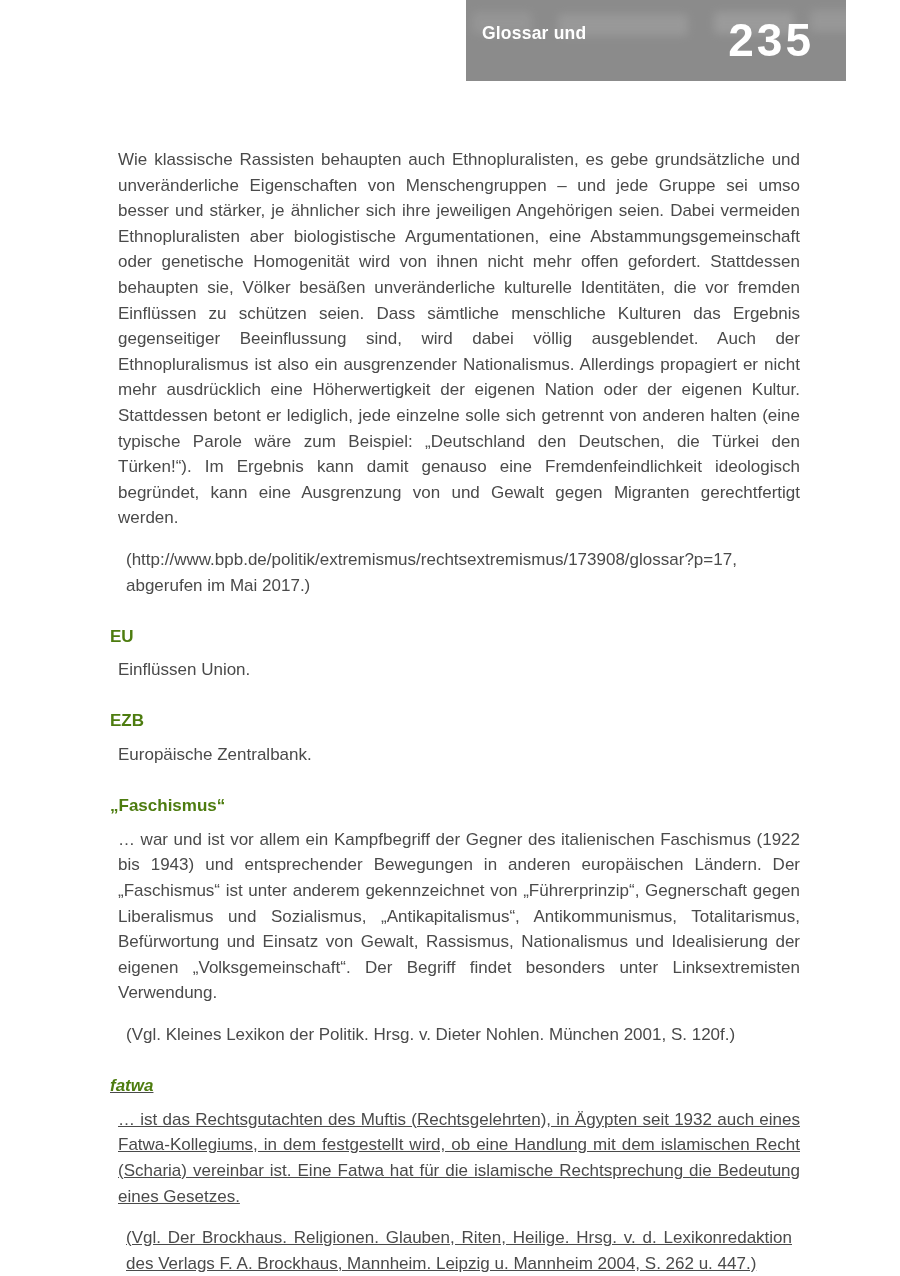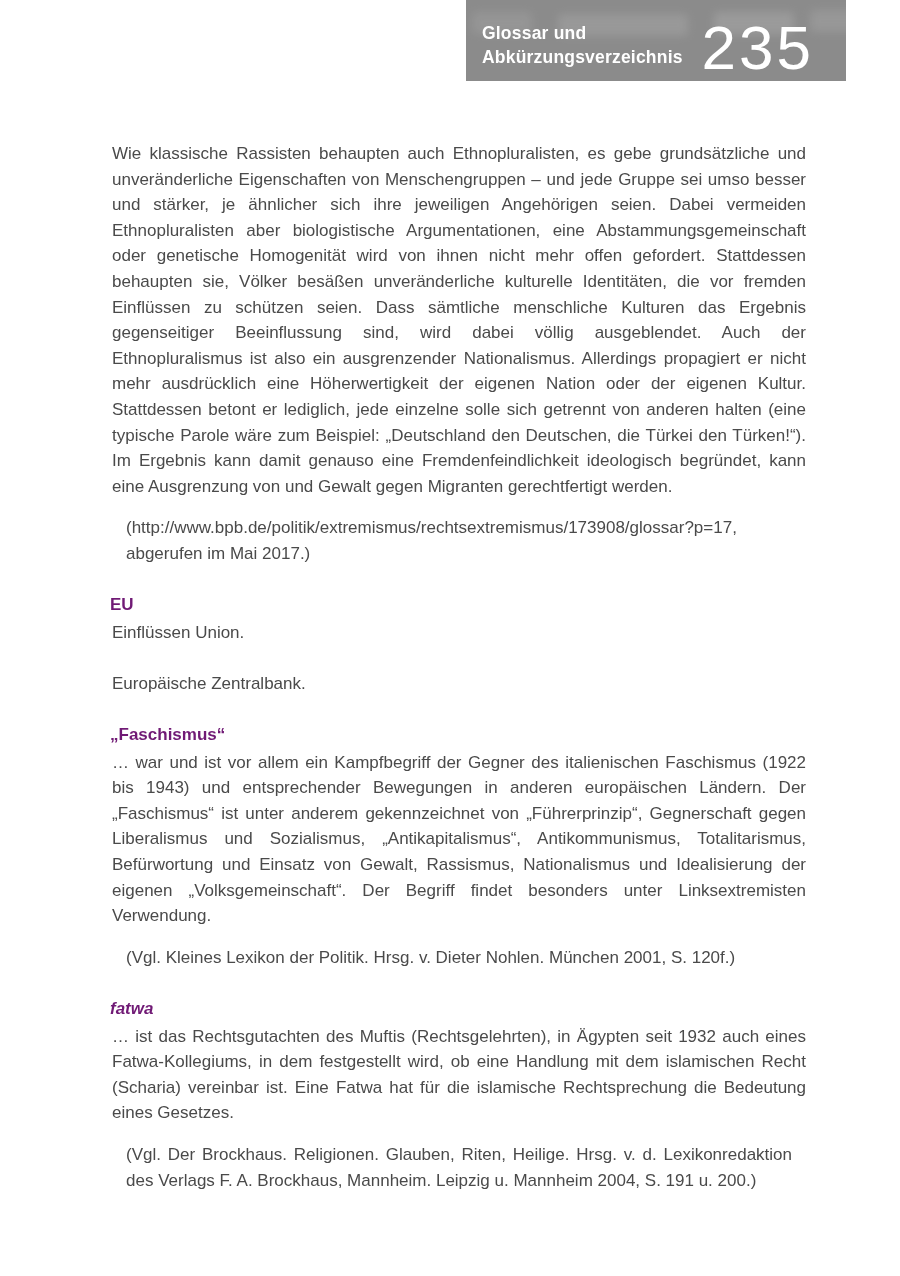--- a/index.html
+++ b/index.html
@@ -50,50 +50,50 @@
     font-size: 17.5px;
     line-height: 24px;
     font-weight: 700;
     letter-spacing: 0.2px;
   }
   .page-number {
     position: absolute;
     right: 32px;
     top: 17px;
     color: #ffffff;
-    font-size: 62px;
-    font-weight: 400;
+    font-size: 46px;
+    font-weight: 700;
     letter-spacing: 3px;
     line-height: 1;
     margin-left: 10px;
   }
 
   
   .content {
     position: absolute;
     left: 110px;
     top: 139px;
     width: 698px;
     color: #4a4a4a;
     font-size: 17px;
     line-height: 25.6px;
   }
   .entry { margin: 0 0 25.6px 0; }
-  .entry:last-child { margin-bottom: 0; }
+  .entry:last-child { margin-bottom: 0; text-decoration: underline; }
   .term {
     margin: 0;
     font-size: 17px;
     line-height: 25.6px;
     font-weight: 700;
-    color: #701a75;
+    color: #4d7c0f;
     text-align: left;
   }
   .term.italic { font-style: italic; }
   .body-text {
-    margin: 2px;
+    margin: 8px;
     text-align: justify;
     overflow-wrap: anywhere;
   }
   .source-text {
     margin: 16px;
     text-align: justify;
     overflow-wrap: anywhere;
   }
 </style>
 </head>
@@ -101,46 +101,46 @@
 
 <div class="header-box">
   <div class="ghost-layer">
     <span class="blob b1"></span>
     <span class="blob b2"></span>
     <span class="blob b3"></span>
     <span class="blob b4"></span>
   </div>
   <div class="header-title">
     <div>Glossar und</div>
-    <div>Abkürzungsverzeichnis</div>
   </div>
   <div class="page-number">235</div>
 </div>
 
 <main class="content">
 
   <section class="entry">
     <p class="body-text">Wie klassische Rassisten behaupten auch Ethnopluralisten, es gebe grundsätzliche und unveränderliche Eigenschaften von Menschengruppen – und jede Gruppe sei umso besser und stärker, je ähnlicher sich ihre jeweiligen Angehörigen seien. Dabei vermeiden Ethnopluralisten aber biologistische Argumentationen, eine Abstammungsgemeinschaft oder genetische Homogenität wird von ihnen nicht mehr offen gefordert. Stattdessen behaupten sie, Völker besäßen unveränderliche kulturelle Identitäten, die vor fremden Einflüssen zu schützen seien. Dass sämtliche menschliche Kulturen das Ergebnis gegenseitiger Beeinflussung sind, wird dabei völlig ausgeblendet. Auch der Ethnopluralismus ist also ein ausgrenzender Nationalismus. Allerdings propagiert er nicht mehr ausdrücklich eine Höherwertigkeit der eigenen Nation oder der eigenen Kultur. Stattdessen betont er lediglich, jede einzelne solle sich getrennt von anderen halten (eine typische Parole wäre zum Beispiel: „Deutschland den Deutschen, die Türkei den Türken!“). Im Ergebnis kann damit genauso eine Fremdenfeindlichkeit ideologisch begründet, kann eine Ausgrenzung von und Gewalt gegen Migranten gerechtfertigt werden.</p>
     <p class="source-text">(http://www.bpb.de/politik/extremismus/rechtsextremismus/173908/glossar?p=17, abgerufen im Mai 2017.)</p>
   </section>
 
   <section class="entry">
     <h3 class="term">EU</h3>
     <p class="body-text">Einflüssen Union.</p>
   </section>
 
   <section class="entry">
+    <h3 class="term">EZB</h3>
     <p class="body-text">Europäische Zentralbank.</p>
   </section>
 
   <section class="entry">
     <h3 class="term">„Faschismus“</h3>
     <p class="body-text">… war und ist vor allem ein Kampfbegriff der Gegner des italienischen Faschismus (1922 bis 1943) und entsprechender Bewegungen in anderen europäischen Ländern. Der „Faschismus“ ist unter anderem gekennzeichnet von „Führerprinzip“, Gegnerschaft gegen Liberalismus und Sozialismus, „Antikapitalismus“, Antikommunismus, Totalitarismus, Befürwortung und Einsatz von Gewalt, Rassismus, Nationalismus und Idealisierung der eigenen „Volksgemeinschaft“. Der Begriff findet besonders unter Linksextremisten Verwendung.</p>
     <p class="source-text">(Vgl. Kleines Lexikon der Politik. Hrsg. v. Dieter Nohlen. München 2001, S. 120f.)</p>
   </section>
 
   <section class="entry">
     <h3 class="term italic">fatwa</h3>
     <p class="body-text">… ist das Rechtsgutachten des Muftis (Rechtsgelehrten), in Ägypten seit 1932 auch eines Fatwa-Kollegiums, in dem festgestellt wird, ob eine Handlung mit dem islamischen Recht (Scharia) vereinbar ist. Eine Fatwa hat für die islamische Rechtsprechung die Bedeutung eines Gesetzes.</p>
-    <p class="source-text">(Vgl. Der Brockhaus. Religionen. Glauben, Riten, Heilige. Hrsg. v. d. Lexikonredaktion des Verlags F. A. Brockhaus, Mannheim. Leipzig u. Mannheim 2004, S. 191 u. 200.)</p>
+    <p class="source-text">(Vgl. Der Brockhaus. Religionen. Glauben, Riten, Heilige. Hrsg. v. d. Lexikonredaktion des Verlags F. A. Brockhaus, Mannheim. Leipzig u. Mannheim 2004, S. 262 u. 447.)</p>
   </section>
 
 </main>
 
 </body></html>

